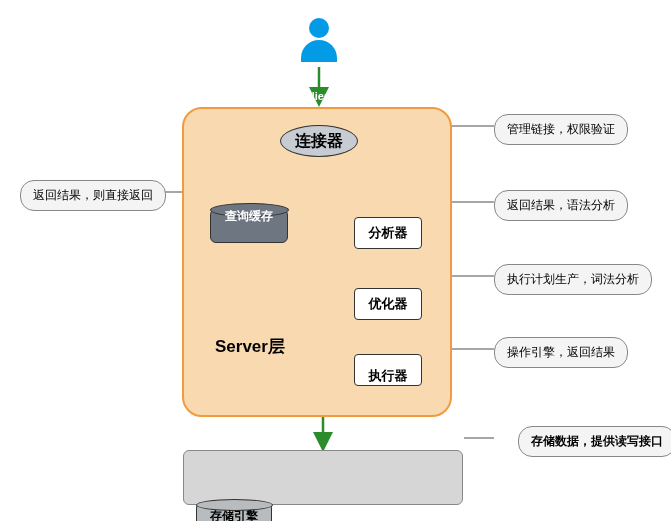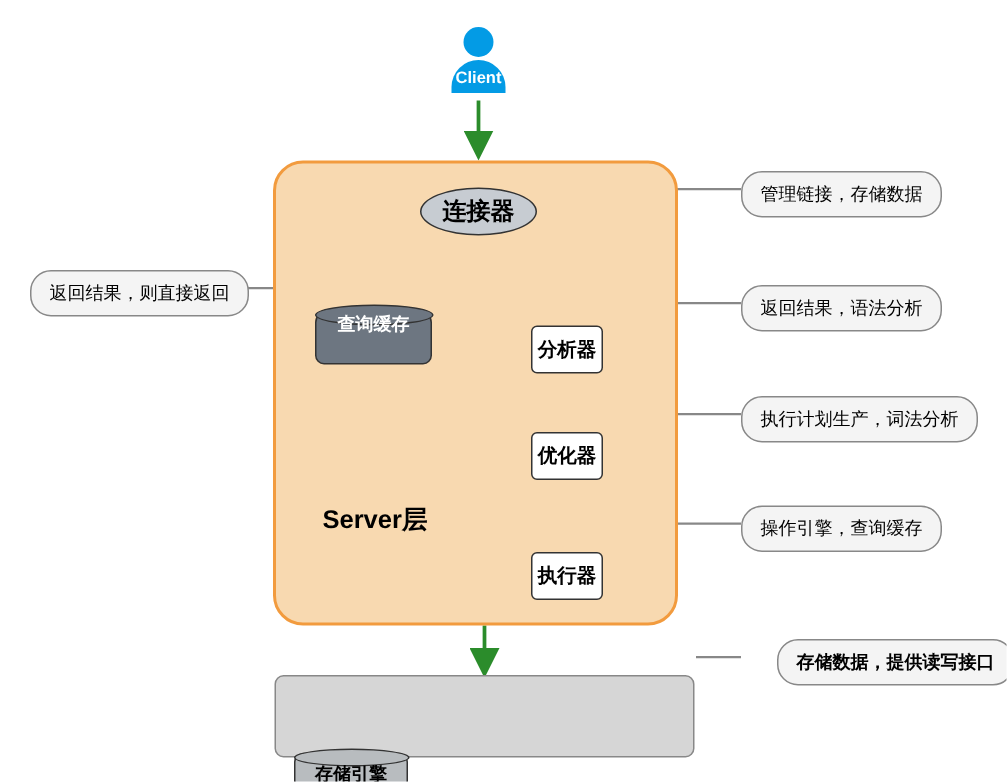--- a/index.html
+++ b/index.html
@@ -2,33 +2,33 @@
 <html><head>
 <meta charset="utf-8">
 <style>
   * { box-sizing: border-box; margin: 0; padding: 0; }
   body { width: 671px; height: 521px; position: relative; font-family: Arial, "Microsoft YaHei", sans-serif; background: #fff; }
   .abs { position: absolute; }
 
   
   .client-head { width: 20px; height: 20px; border-radius: 50%; background: #039be5; }
   .client-body { width: 36px; height: 22px; background: #039be5; border-top-left-radius: 18px; border-top-right-radius: 18px; }
-  .client-label { color: #fff; font-size: 11px; font-weight: bold; text-align: center; width: 36px; line-height: 20px; }
+  .client-label { color: #fff; font-size: 11px; font-weight: bold; text-align: center; width: 36px; line-height: 20px; margin-top: 44px; }
 
   
   .server-box { width: 270px; height: 310px; background: #f8d9b0; border: 2px solid #f29b3e; border-radius: 20px; }
 
   
   .storage-box { width: 280px; height: 55px; background: #d6d6d6; border: 1.5px solid #888; border-radius: 6px; }
 
   
   .connector { width: 78px; height: 32px; background: #c7ccd2; border: 1.5px solid #333; border-radius: 50%; display: flex; align-items: center; justify-content: center; font-size: 16px; font-weight: bold; }
 
   
-  .step-box { width: 48px; height: 32px; background: #fff; border: 1.5px solid #333; border-radius: 4px; display: flex; align-items: center; justify-content: center; font-size: 13px; font-weight: bold; }
+  .step-box { width: 68px; height: 32px; background: #fff; border: 1.5px solid #333; border-radius: 4px; display: flex; align-items: center; justify-content: center; font-size: 13px; font-weight: bold; }
 
   
   .cache { width: 78px; height: 36px; background: #6d7681; border: 1.5px solid #333; border-radius: 8px 8px 6px 6px; position: relative; display: flex; align-items: flex-start; justify-content: center; color: #fff; font-size: 12px; font-weight: bold; }
   .cache::before { content: ""; position: absolute; top: -5px; left: -1.5px; right: -1.5px; height: 12px; background: #6d7681; border: 1.5px solid #333; border-radius: 50%; }
   .cache span { position: relative; z-index: 1; }
 
   
   .engine { width: 76px; height: 28px; background: #b8bcbf; border: 1.5px solid #333; border-radius: 6px; position: relative; display: flex; align-items: center; justify-content: center; font-size: 12px; font-weight: bold; }
   .engine::before { content: ""; position: absolute; top: -4px; left: -1.5px; right: -1.5px; height: 10px; background: #b8bcbf; border: 1.5px solid #333; border-radius: 50%; }
   .engine span { position: relative; z-index: 1; }
@@ -95,27 +95,27 @@
 </div>
 
 <div class="abs step-box" style="left:354px; top:217px;">
   <span>分析器</span>
 </div>
 
 <div class="abs step-box" style="left:354px; top:288px;">
   <span>优化器</span>
 </div>
 
-<div class="abs step-box" style="left:354px; top:368px;">
+<div class="abs step-box" style="left:354px; top:354px;align-items:flex-end;">
   <span>执行器</span>
 </div>
 
 <div class="abs storage-box" style="left:183px; top:450px;"></div>
 <div class="abs engine" style="left:196px; top:466px;">
   <span>存储引擎</span>
 </div>
 
-<div class="abs balloon" style="left:494px; top:114px;">管理链接，存储数据</div>
+<div class="abs balloon" style="left:494px; top:114px;">管理链接，权限验证</div>
 <div class="abs balloon" style="left:20px; top:180px;">返回结果，则直接返回</div>
 <div class="abs balloon" style="left:494px; top:190px;">返回结果，语法分析</div>
 <div class="abs balloon" style="left:494px; top:264px;">执行计划生产，词法分析</div>
-<div class="abs balloon" style="left:494px; top:337px;">操作引擎，查询缓存</div>
+<div class="abs balloon" style="left:494px; top:337px;">操作引擎，返回结果</div>
 <div class="abs balloon" style="left:518px; top:426px;font-weight:bold;">存储数据，提供读写接口</div>
 
 </body></html>

